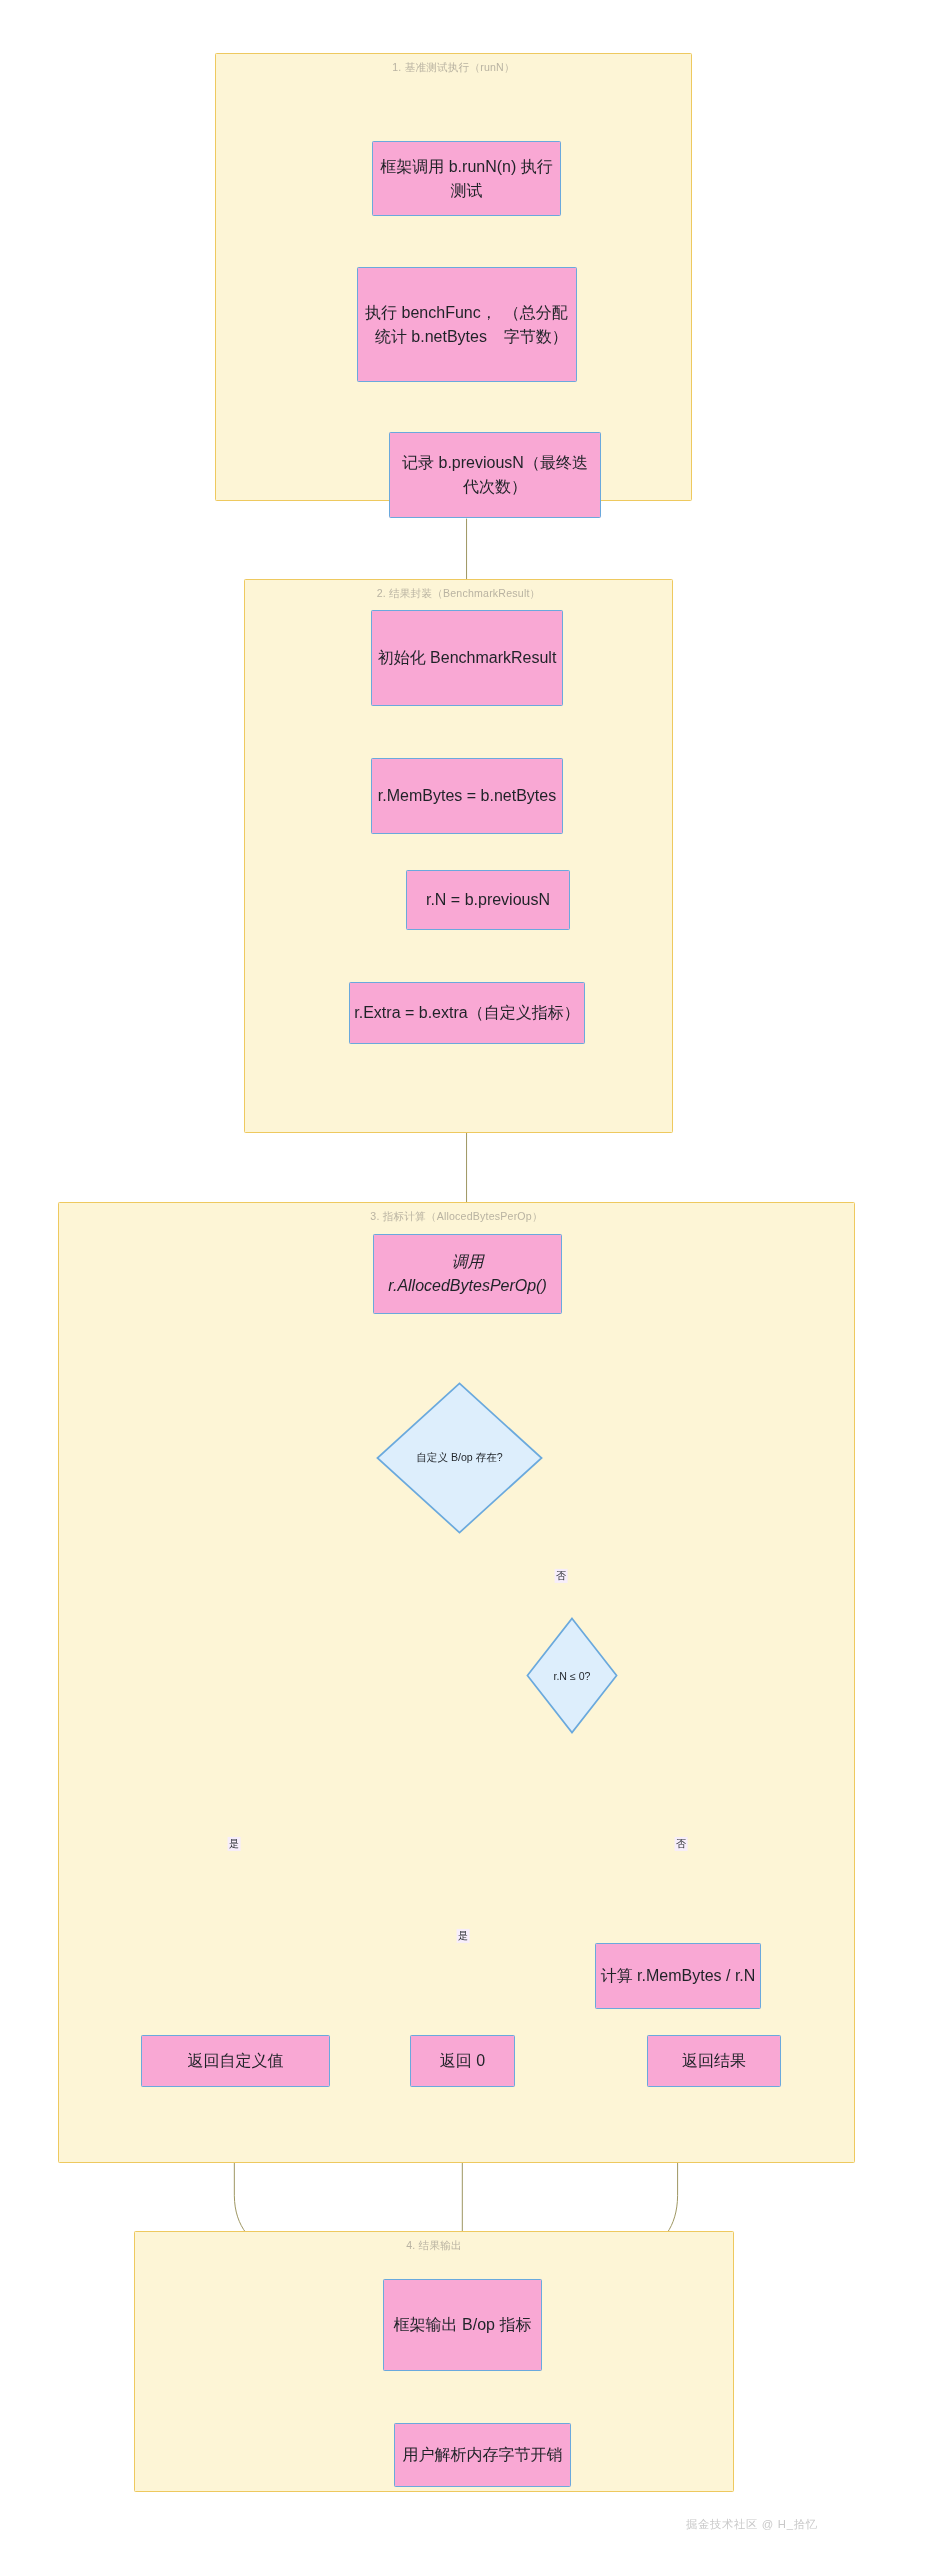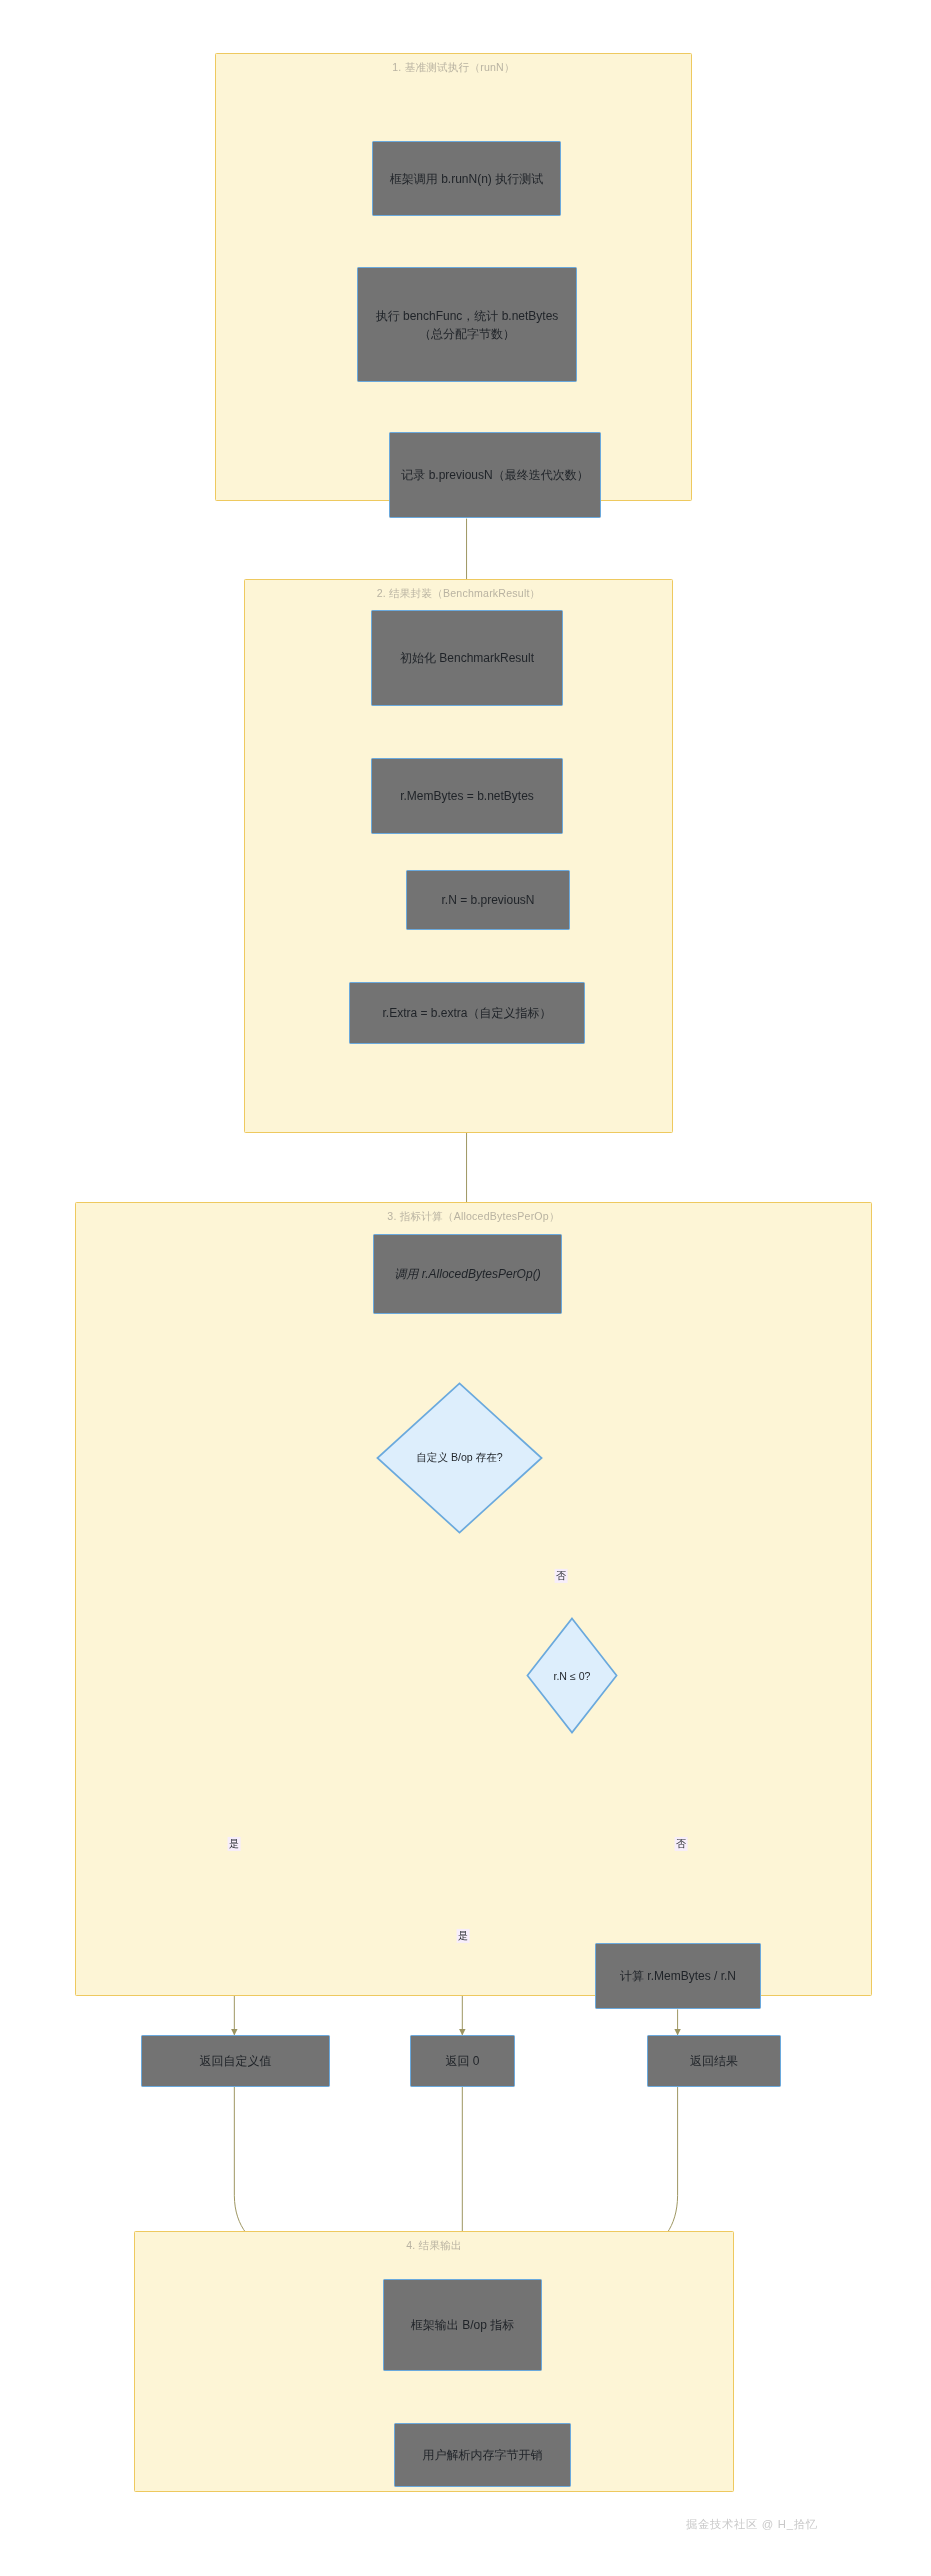--- a/index.html
+++ b/index.html
@@ -38,30 +38,30 @@
     left: 0;
     width: 100%;
     text-align: center;
     color: #b9b3a2;
     font-size: 10.6px;
     letter-spacing: 0.2px;
     white-space: nowrap;
   }
   .node {
     position: absolute;
-    background: #737373;
+    background: #f9a8d4;
     border: 1px solid #6aa9dd;
     border-radius: 1.4px;
     box-sizing: border-box;
     display: flex;
     align-items: center;
     justify-content: center;
     text-align: center;
     color: #1f2328;
-    font-size: 12px;
+    font-size: 16px;
     line-height: 1.5;
     padding: 1.4px 4.2px;
   }
   .node .line2 {
     display: block;
   }
   .diamond {
     position: absolute;
     box-sizing: border-box;
   }
@@ -152,21 +152,21 @@
   </svg>
 
   <div class="cluster" style="left:215px; top:53px; width:477px; height:448px;">
     <div class="cluster-title">1. 基准测试执行（runN）</div>
   </div>
 
   <div class="node" style="left:372px; top:141px; width:189px; height:75px;">
     <span>框架调用 b.runN(n) 执行测试</span>
   </div>
 
-  <div class="node" style="left:357px; top:267px; width:220px; height:115px; flex-direction:column;">
+  <div class="node" style="left:357px; top:267px; width:220px; height:115px; flex-direction:row;">
     <span>执行 benchFunc，统计 b.netBytes</span>
     <span class="line2">（总分配字节数）</span>
   </div>
 
   <div class="node" style="left:361px; top:432px; width:212px; height:86px;margin-left:28px;">
     <span>记录 b.previousN（最终迭代次数）</span>
   </div>
 
   <div class="cluster" style="left:244px; top:579px; width:429px; height:554px;text-decoration:underline;">
     <div class="cluster-title">2. 结果封装（BenchmarkResult）</div>
@@ -181,21 +181,21 @@
   </div>
 
   <div class="node" style="left:406px; top:870px; width:164px; height:60px;">
     <span>r.N = b.previousN</span>
   </div>
 
   <div class="node" style="left:349px; top:982px; width:236px; height:62px;">
     <span>r.Extra = b.extra（自定义指标）</span>
   </div>
 
-  <div class="cluster" style="left:75px; top:1202px; width:797px; height:794px;">
+  <div class="cluster" style="left:58px; top:1202px; width:797px; height:961px;">
     <div class="cluster-title">3. 指标计算（AllocedBytesPerOp）</div>
   </div>
 
   <div class="node" style="left:373px; top:1234px; width:189px; height:80px;font-style:italic;">
     <span>调用 r.AllocedBytesPerOp()</span>
   </div>
 
   <div class="diamond" style="left:376px; top:1382px; width:167px; height:152px;">
     <svg class="shape" viewBox="0 0 236 215" preserveAspectRatio="none">
       <polygon points="118,2 234,107.5 118,213 2,107.5" fill="#ddeefc" stroke="#6aa9dd" stroke-width="2.4"></polygon>

